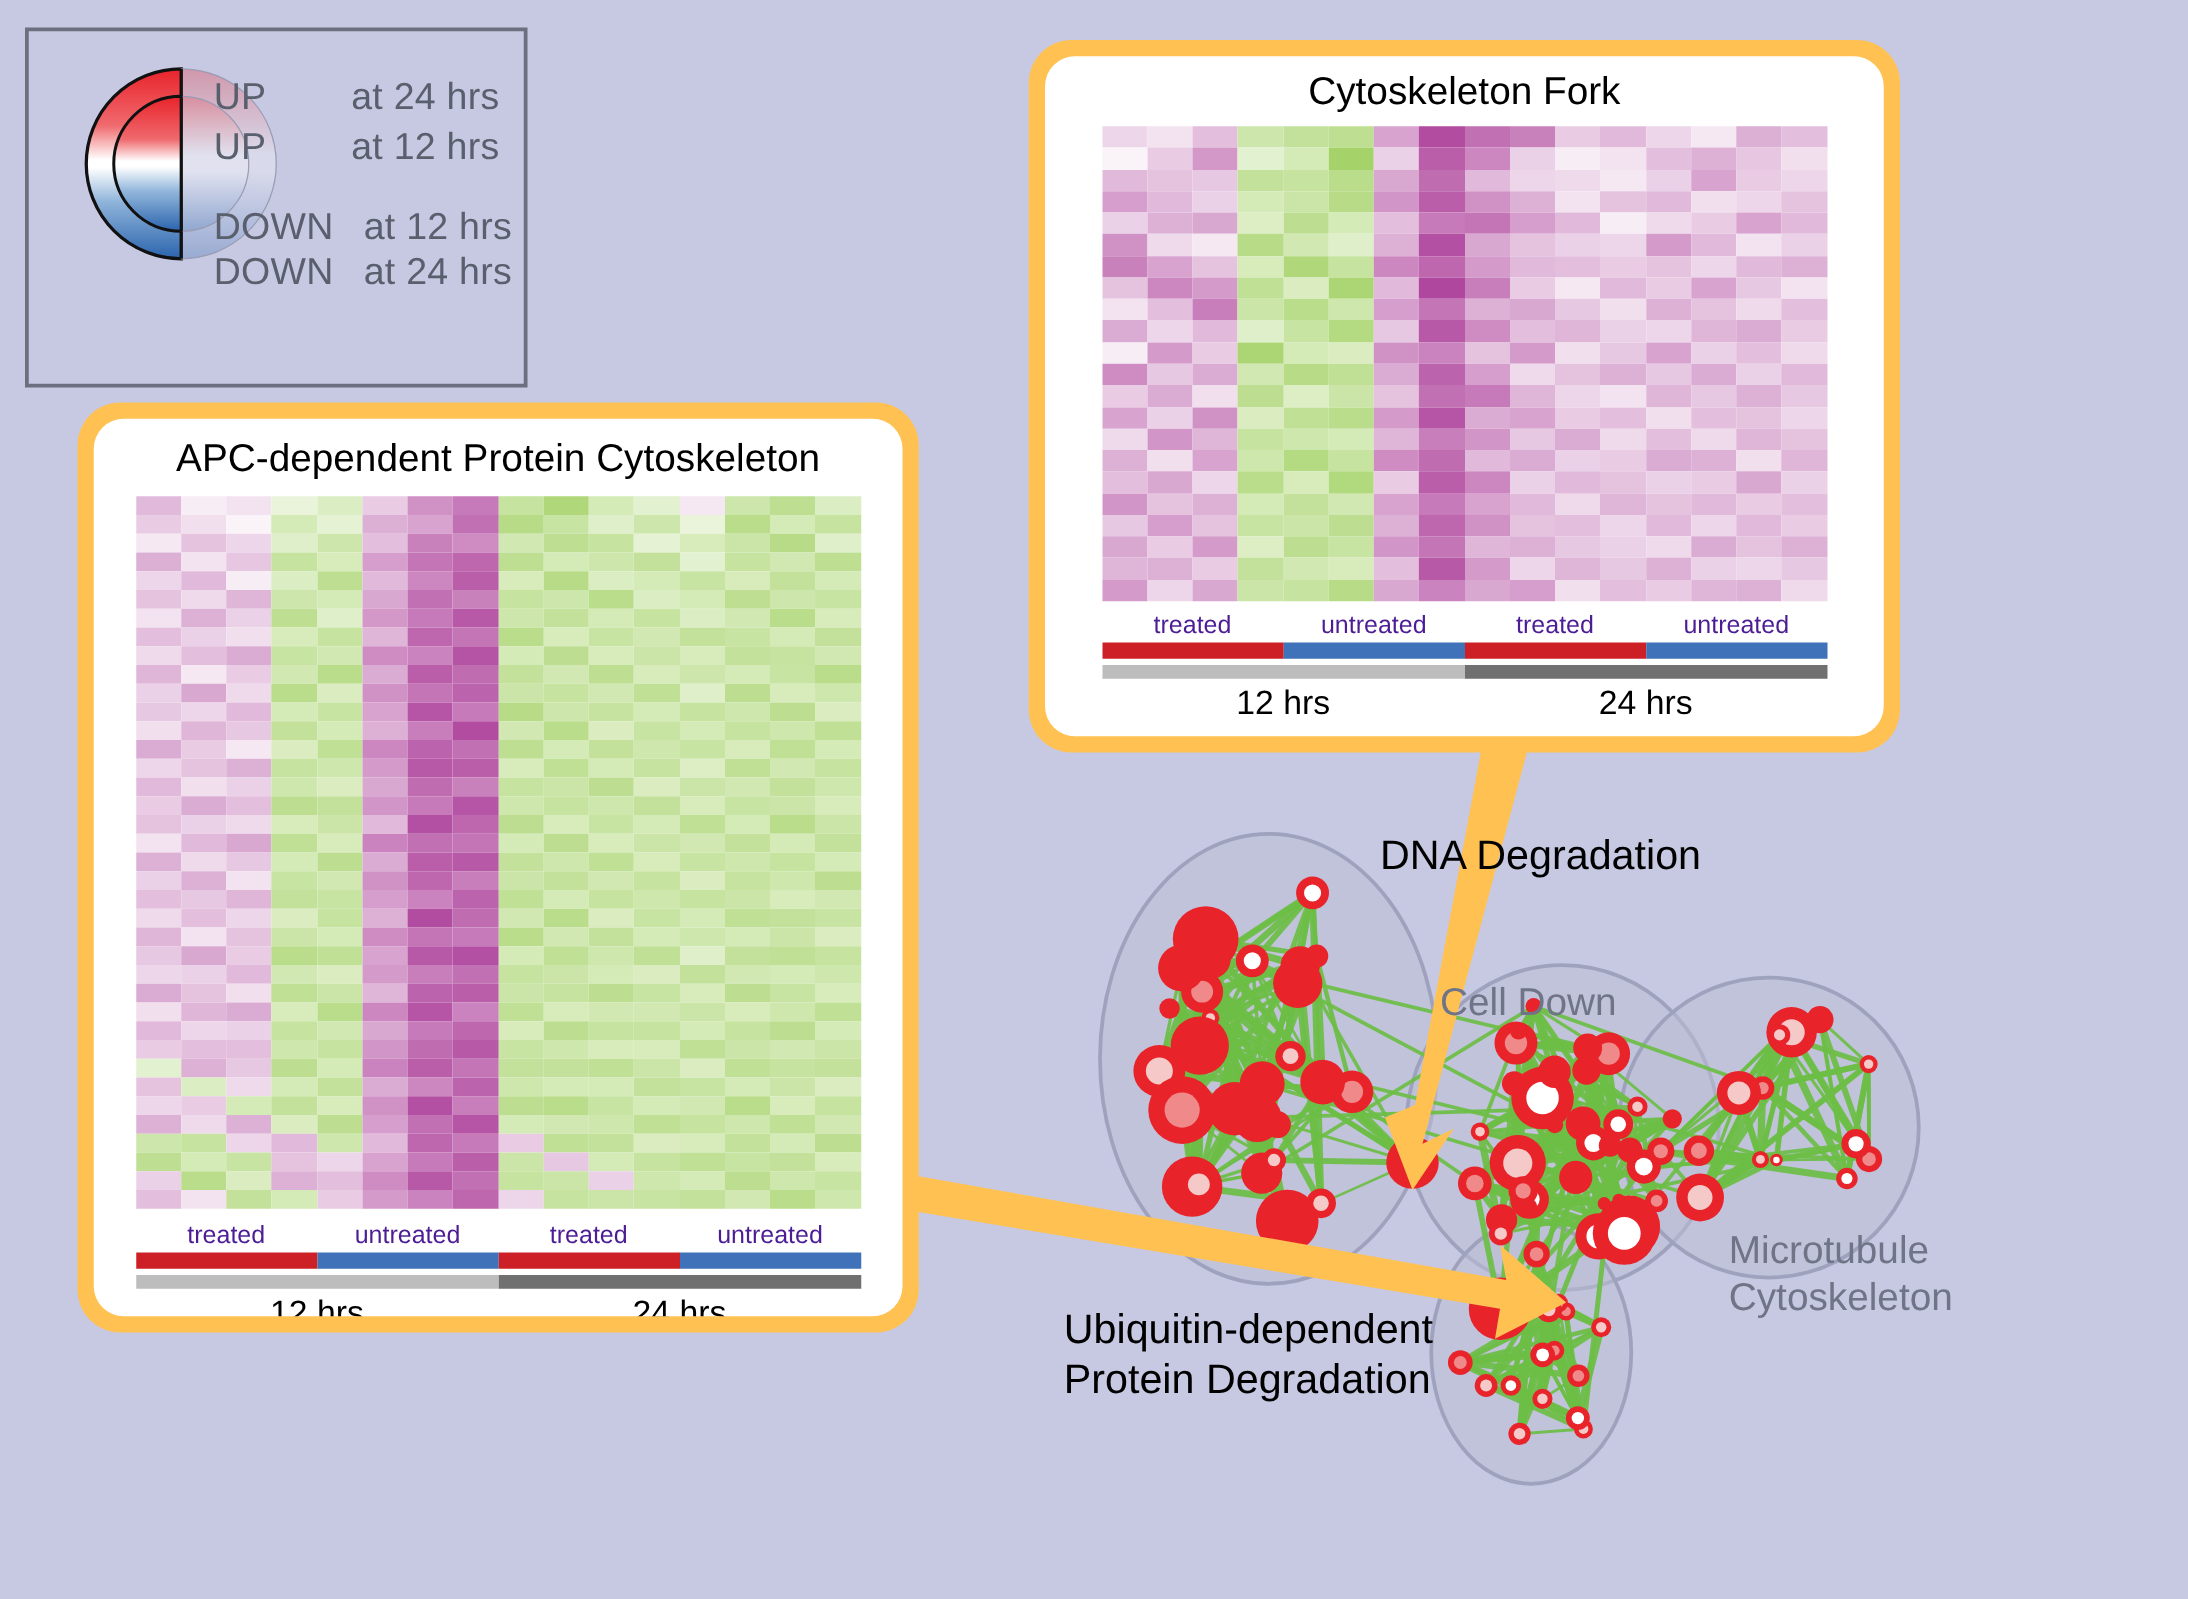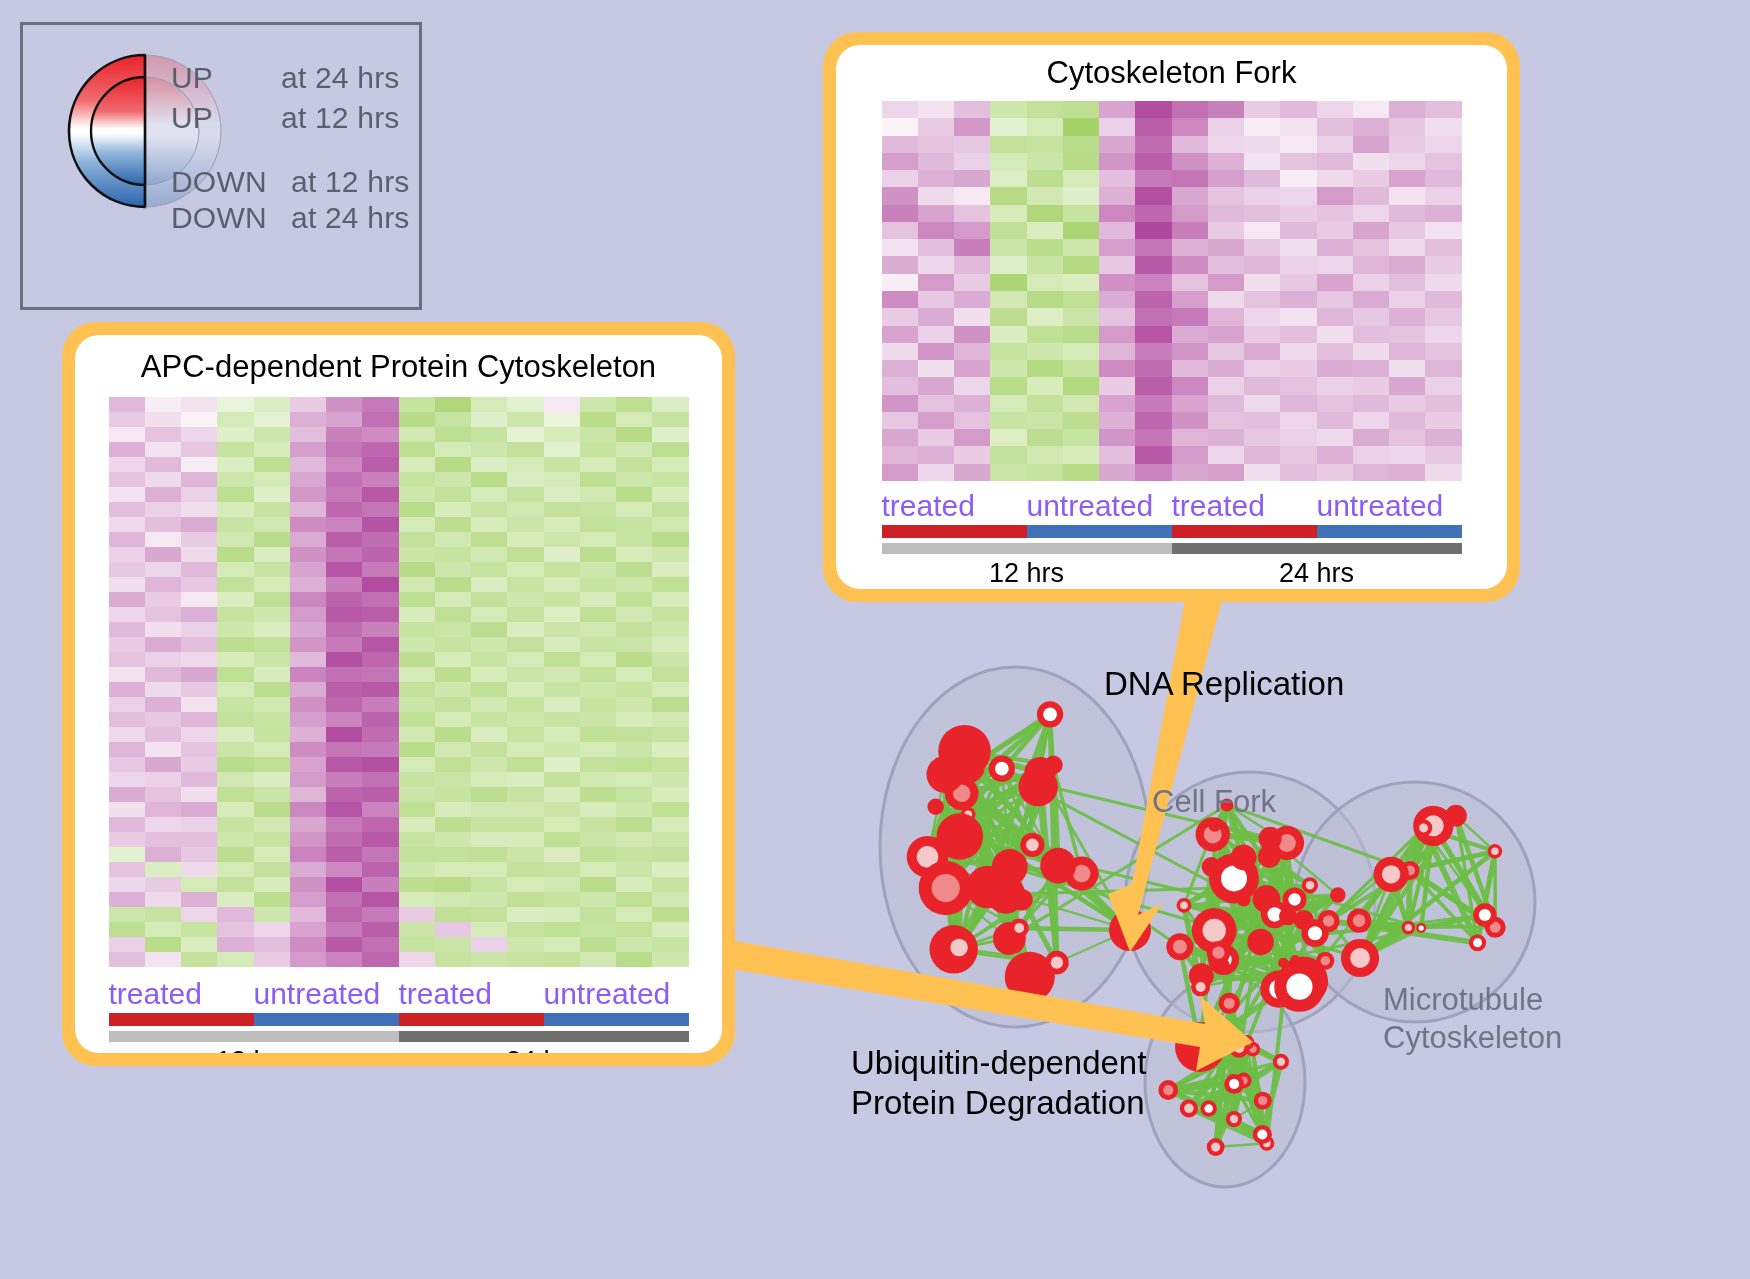--- a/index.html
+++ b/index.html
@@ -57,21 +57,21 @@
   #apc-panel{left:62px;top:322px;width:673px;height:744px;}
 
   .hm-title{text-align:center;font-size:31px;color:#000;margin-top:10px;font-weight:400;}
   #apc-panel .hm-title{font-size:31px;margin-top:14px;}
 
   .hm-grid{display:grid;margin:0 auto;}
   .hm-cell{width:100%;height:100%;}
 
   .axis-wrap{margin:0 auto;}
   .axis-names{display:grid;grid-template-columns:repeat(4,1fr);}
-  .axis-names span{text-align:left;font-size:30px;color:#8b5cf6;}
+  .axis-names span{text-align:center;font-size:20px;color:#4c1d95;}
   .bar-row{display:grid;grid-template-columns:repeat(4,1fr);height:13px;margin-top:2px;}
   .bar-treated{background:#cc2026;}
   .bar-untreated{background:#3f72b8;}
   .time-row{display:grid;grid-template-columns:repeat(2,1fr);height:11px;margin-top:5px;}
   .time-12{background:#bdbdbd;}
   .time-24{background:#707070;}
   .time-names{display:grid;grid-template-columns:repeat(2,1fr);}
   .time-names span{text-align:center;font-size:27px;color:#000;margin-top:4px;}
 
   
@@ -1965,18 +1965,18 @@
       </svg>
   </div>
 
   <svg style="position:absolute;left:0;top:0;width:1750px;height:1279px;pointer-events:none;">
 
     <polygon points="1185,600 1222,600 1138,915 1163,903 1130,952 1108,894 1132,884" fill="#ffc152"></polygon>
 
     <polygon points="735,941 1205,1024 1200,996 1253,1042 1196,1071 1200,1047 731,969" fill="#ffc152"></polygon>
   </svg>
 
-  <span class="clabel" id="lbl-dna">DNA Replication</span>
-  <span class="clabel" id="lbl-cc">Cell Fork</span>
+  <span class="clabel" id="lbl-dna">DNA Degradation</span>
+  <span class="clabel" id="lbl-cc">Cell Down</span>
   <span class="clabel" id="lbl-mt">Microtubule<br>Cytoskeleton</span>
   <span class="clabel" id="lbl-ub">Ubiquitin-dependent<br>Protein Degradation</span>
 
 </div>
 
 </body></html>

